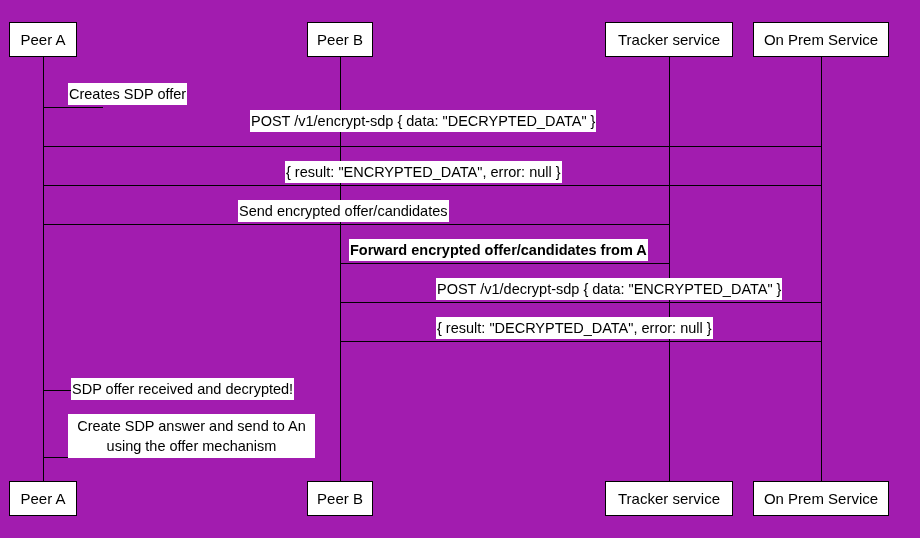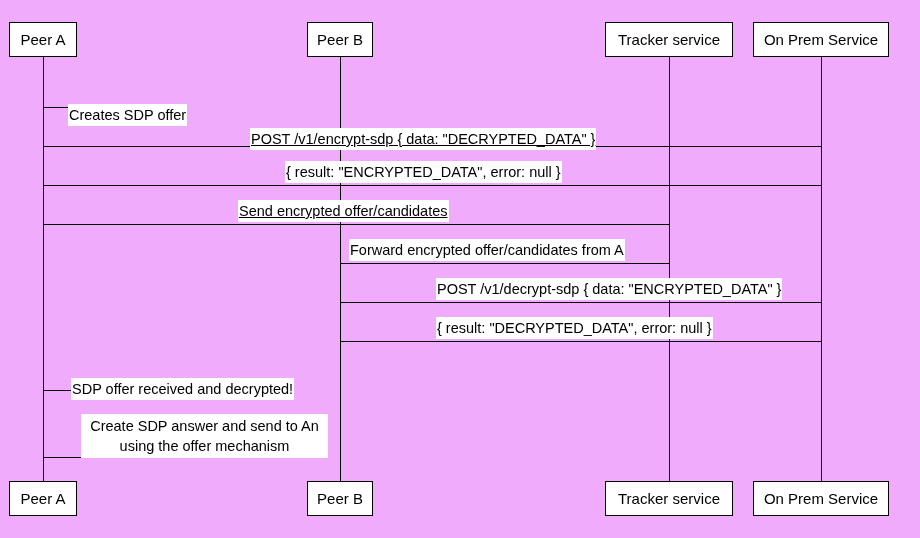--- a/index.html
+++ b/index.html
@@ -10,21 +10,21 @@
   body {
     width: 920px;
     height: 538px;
     overflow: hidden;
     font-family: "Liberation Sans", sans-serif;
   }
   #diagram {
     position: relative;
     width: 920px;
     height: 538px;
-    background: #f0abfc;
+    background: #a21caf;
   }
   
   .lifeline {
     position: absolute;
     width: 1px;
     background: #000000;
     top: 57px;
     height: 424px;
   }
   .arrow {
@@ -52,21 +52,20 @@
     line-height: 21px;
     white-space: nowrap;
     padding: 1px 1px 0 1px;
     box-sizing: border-box;
   }
   .msg-label.two-line {
     white-space: normal;
     text-align: center;
     line-height: 20px;
     padding: 2px 2px 2px 2px;
-    margin-left: 13px;
   }
 </style>
 </head>
 <body>
 
 <div id="diagram">
 
   <div class="lifeline" style="left:43px"></div>
   <div class="lifeline" style="left:340px"></div>
   <div class="lifeline" style="left:669px"></div>
@@ -80,29 +79,29 @@
   <div class="arrow" style="left:43px; top:107px; width:60px;"></div>
   <div class="arrow" style="left:43px; top:146px; width:778px;"></div>
   <div class="arrow" style="left:43px; top:185px; width:778px;"></div>
   <div class="arrow" style="left:43px; top:224px; width:626px;"></div>
   <div class="arrow" style="left:340px; top:263px; width:329px;"></div>
   <div class="arrow" style="left:340px; top:302px; width:481px;"></div>
   <div class="arrow" style="left:340px; top:341px; width:481px;"></div>
   <div class="arrow" style="left:43px; top:390px; width:60px;"></div>
   <div class="arrow" style="left:43px; top:457px; width:60px;"></div>
 
-  <div class="msg-label" style="left:68px; top:83px;margin-top:21px;">Creates SDP offer</div>
+  <div class="msg-label" style="left:68px; top:83px;">Creates SDP offer</div>
 
-  <div class="msg-label" style="left:250px; top:128px;text-decoration:underline;">POST /v1/encrypt-sdp { data: "DECRYPTED_DATA" }</div>
+  <div class="msg-label" style="left:250px; top:110px;">POST /v1/encrypt-sdp { data: "DECRYPTED_DATA" }</div>
 
   <div class="msg-label" style="left:285px; top:161px;">{ result: "ENCRYPTED_DATA", error: null }</div>
 
-  <div class="msg-label" style="left:238px; top:200px;text-decoration:underline;">Send encrypted offer/candidates</div>
+  <div class="msg-label" style="left:238px; top:200px;">Send encrypted offer/candidates</div>
 
-  <div class="msg-label" style="left:349px; top:239px;">Forward encrypted offer/candidates from A</div>
+  <div class="msg-label" style="left:349px; top:239px;font-weight:bold;">Forward encrypted offer/candidates from A</div>
 
   <div class="msg-label" style="left:396px; top:278px;margin-left:40px;">POST /v1/decrypt-sdp { data: "ENCRYPTED_DATA" }</div>
 
   <div class="msg-label" style="left:436px; top:317px;">{ result: "DECRYPTED_DATA", error: null }</div>
 
   <div class="msg-label" style="left:71px; top:378px;">SDP offer received and decrypted!</div>
 
   <div class="msg-label two-line" style="left:68px; top:414px; width:247px;">
     <div>Create SDP answer and send to An</div>
     <div>using the offer mechanism</div>

